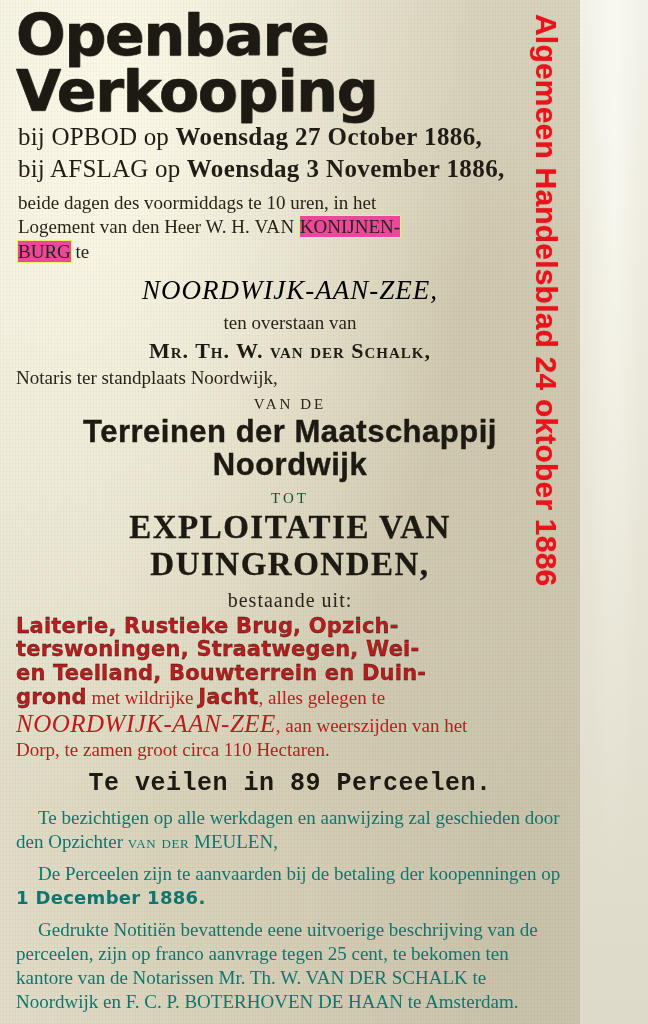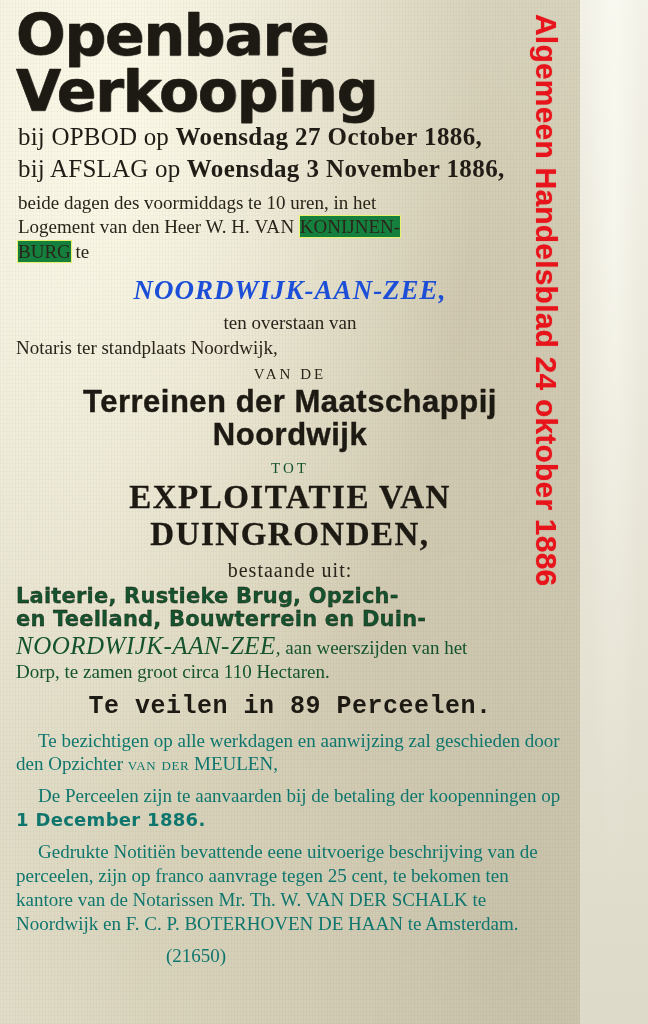--- a/index.html
+++ b/index.html
@@ -112,37 +112,37 @@
 
   .body-text {
     font-family: "Liberation Serif", serif;
     font-size: 19px;
     line-height: 1.3;
     text-align: left;
     color: #2a241b;
     margin: 6px 0 0 2px;
   }
   .hl {
-    background: #15803d;
+    background: #ec4899;
     box-shadow: 0 0 0 1px #e9f06a;
   }
   .smallcaps-name {
     font-variant: small-caps;
     letter-spacing: 0.5px;
     margin-top: 47px;
   }
 
   .place {
     font-family: "Liberation Serif", serif;
     font-style: italic;
-    font-weight: bold;
+    font-weight: normal;
     font-size: 27px;
     letter-spacing: 1px;
     margin: 10px 0 2px 0;
-    color: #1d4ed8;
+    color: #000000;
   }
   .ten-overstaan {
     font-size: 19px;
     margin: 6px 0 2px 0;
     text-align: center;
     color: #2a241b;
   }
   .notary {
     font-family: "Liberation Serif", serif;
     font-weight: bold;
@@ -201,21 +201,21 @@
     margin: 6px 0 2px 0;
     color: #2a241b;
     letter-spacing: 1px;
   }
   .items {
     font-family: "DejaVu Sans", sans-serif;
     font-weight: bold;
     font-size: 21px;
     line-height: 1.14;
     text-align: left;
-    color: #14532d;
+    color: #b91c1c;
     margin: 3px 0 0 0;
     letter-spacing: 0.2px;
     -webkit-text-stroke: 0.3px #1d1913;
   }
   .items .reg {
     font-family: "Liberation Serif", serif;
     font-weight: normal;
     font-size: 19px;
     letter-spacing: 0;
     -webkit-text-stroke: 0;
@@ -290,38 +290,43 @@
       </div>
       <div class="line">
         <span class="hl">BURG</span><span> te</span>
       </div>
     </div>
 
     <div class="place line">NOORDWIJK-AAN-ZEE,</div>
 
     <div class="ten-overstaan line">ten overstaan van</div>
 
+    <div class="notary line">Mr. Th. W. van der Schalk,</div>
     <div class="notary-sub line">Notaris ter standplaats Noordwijk,</div>
 
     <div class="tiny-caps line">VAN DE</div>
 
     <div class="terreinen">
       <div class="line">Terreinen der Maatschappij</div>
       <div class="line">Noordwijk</div>
     </div>
 
     <div class="tot line">TOT</div>
 
     <div class="exploitatie line">EXPLOITATIE VAN DUINGRONDEN,</div>
 
     <div class="bestaande line">bestaande uit:</div>
 
     <div class="items">
       <div class="line">Laiterie, Rustieke Brug, Opzich-</div>
+      <div class="line">terswoningen, Straatwegen, Wei-</div>
       <div class="line">en Teelland, Bouwterrein en Duin-</div>
+      <div class="line">
+        <span>grond</span><span class="reg"> met wildrijke </span><span>Jacht</span><span class="reg">, alles gelegen te</span>
+      </div>
       <div class="line">
         <span class="ital">NOORDWIJK-AAN-ZEE</span><span class="reg">, aan weerszijden van het</span>
       </div>
       <div class="line reg">Dorp, te zamen groot circa 110 Hectaren.</div>
     </div>
 
     <div class="te-veilen line">Te veilen in 89 Perceelen.</div>
 
     <div class="para">
       <span>Te bezichtigen op alle werkdagen en aanwijzing zal geschieden door den Opzichter </span><span class="caps">van der</span><span> MEULEN,</span>

